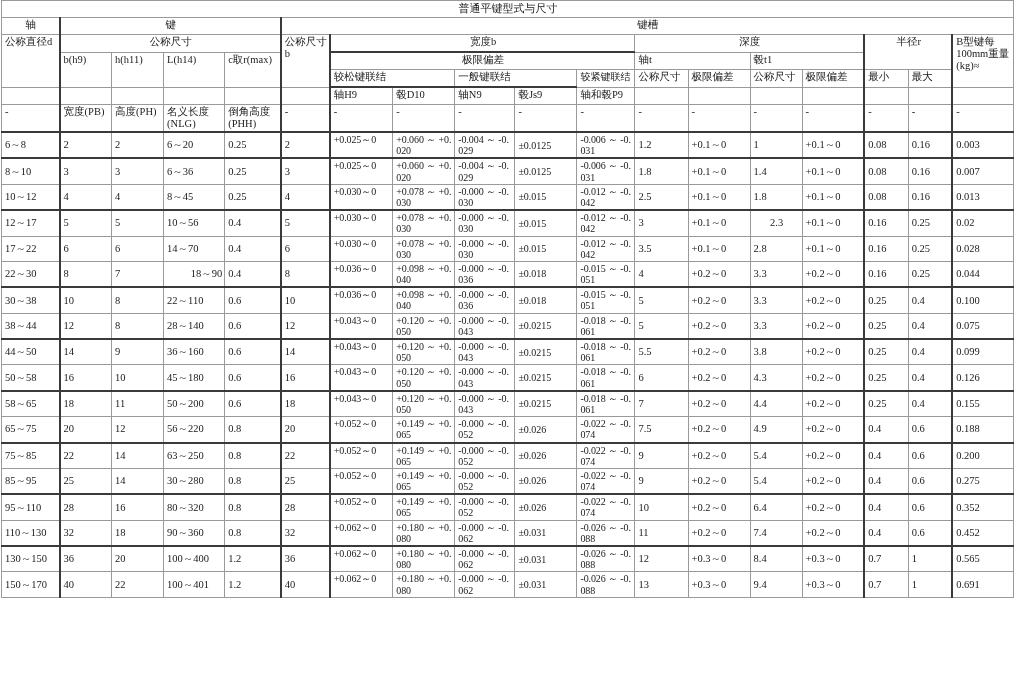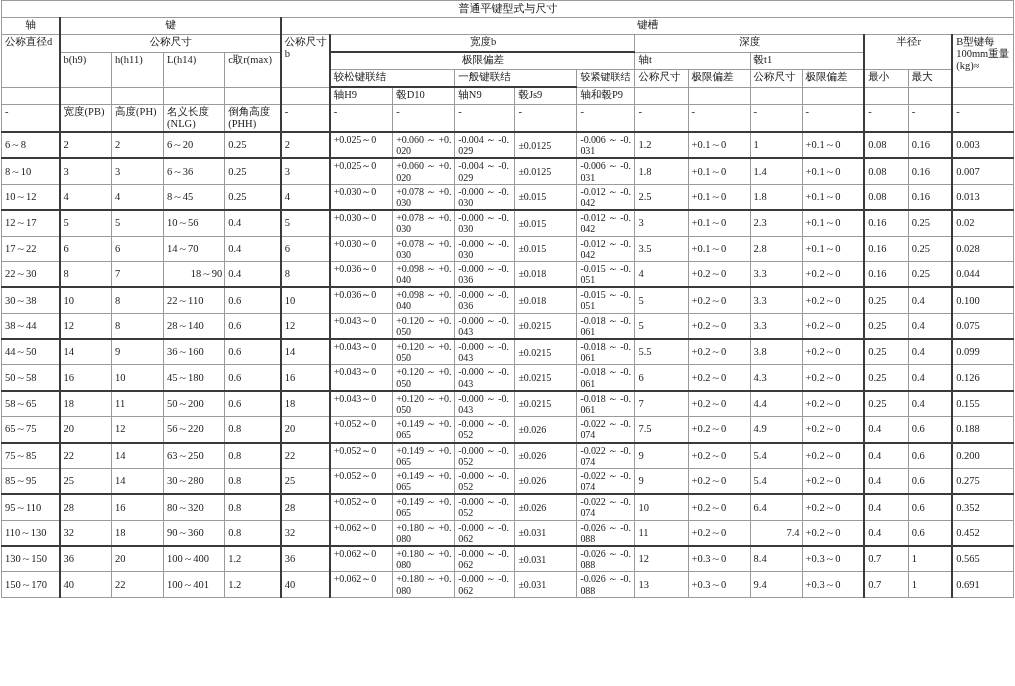--- a/index.html
+++ b/index.html
@@ -236,21 +236,21 @@
           <td class=" bt" style="vertical-align: middle;">10～56</td>
           <td class="br bt" style="vertical-align: middle;">0.4</td>
           <td class="br bt" style="vertical-align: middle;">5</td>
           <td class=" bt tol" style="vertical-align: top;">+0.030～0</td>
           <td class=" bt tol" style="vertical-align: top;">+0.078 ～ +0.030</td>
           <td class=" bt tol" style="vertical-align: top;">-0.000 ～ -0.030</td>
           <td class="bt" style="vertical-align: middle; font-size: 10px;">±0.015</td>
           <td class=" bt tol" style="vertical-align: top;">-0.012 ～ -0.042</td>
           <td class=" bt" style="vertical-align: middle;">3</td>
           <td class=" bt" style="vertical-align: middle;">+0.1～0</td>
-          <td class=" bt" style="vertical-align: middle;">2.3</td>
+          <td class=" bt" style="vertical-align: middle; text-align: center;">2.3</td>
           <td class="br bt" style="vertical-align: middle;">+0.1～0</td>
           <td class=" bt" style="vertical-align: middle;">0.16</td>
           <td class="br bt" style="vertical-align: middle;">0.25</td>
           <td class=" bt" style="vertical-align: middle;">0.02</td>
         </tr>
         <tr class="datarow">
           <td class="br" style="vertical-align: middle;">17～22</td>
           <td class="" style="vertical-align: middle;">6</td>
           <td class="" style="vertical-align: middle;">6</td>
           <td class="" style="vertical-align: middle;">14～70</td>
@@ -476,21 +476,21 @@
           <td class="" style="vertical-align: middle;">90～360</td>
           <td class="br" style="vertical-align: middle;">0.8</td>
           <td class="br" style="vertical-align: middle;">32</td>
           <td class=" tol" style="vertical-align: top;">+0.062～0</td>
           <td class=" tol" style="vertical-align: top;">+0.180 ～ +0.080</td>
           <td class=" tol" style="vertical-align: top;">-0.000 ～ -0.062</td>
           <td class="" style="vertical-align: middle; font-size: 10px;">±0.031</td>
           <td class=" tol" style="vertical-align: top;">-0.026 ～ -0.088</td>
           <td class="" style="vertical-align: middle;">11</td>
           <td class="" style="vertical-align: middle;">+0.2～0</td>
-          <td class="" style="vertical-align: middle; text-align: right;">7.4</td>
+          <td class="" style="vertical-align: middle;">7.4</td>
           <td class="br" style="vertical-align: middle;">+0.2～0</td>
           <td class="" style="vertical-align: middle;">0.4</td>
           <td class="br" style="vertical-align: middle;">0.6</td>
           <td class="" style="vertical-align: middle;">0.452</td>
         </tr>
         <tr class="datarow thick">
           <td class="br bt" style="vertical-align: middle;">130～150</td>
           <td class=" bt" style="vertical-align: middle;">36</td>
           <td class=" bt" style="vertical-align: middle;">20</td>
           <td class=" bt" style="vertical-align: middle;">100～400</td>

